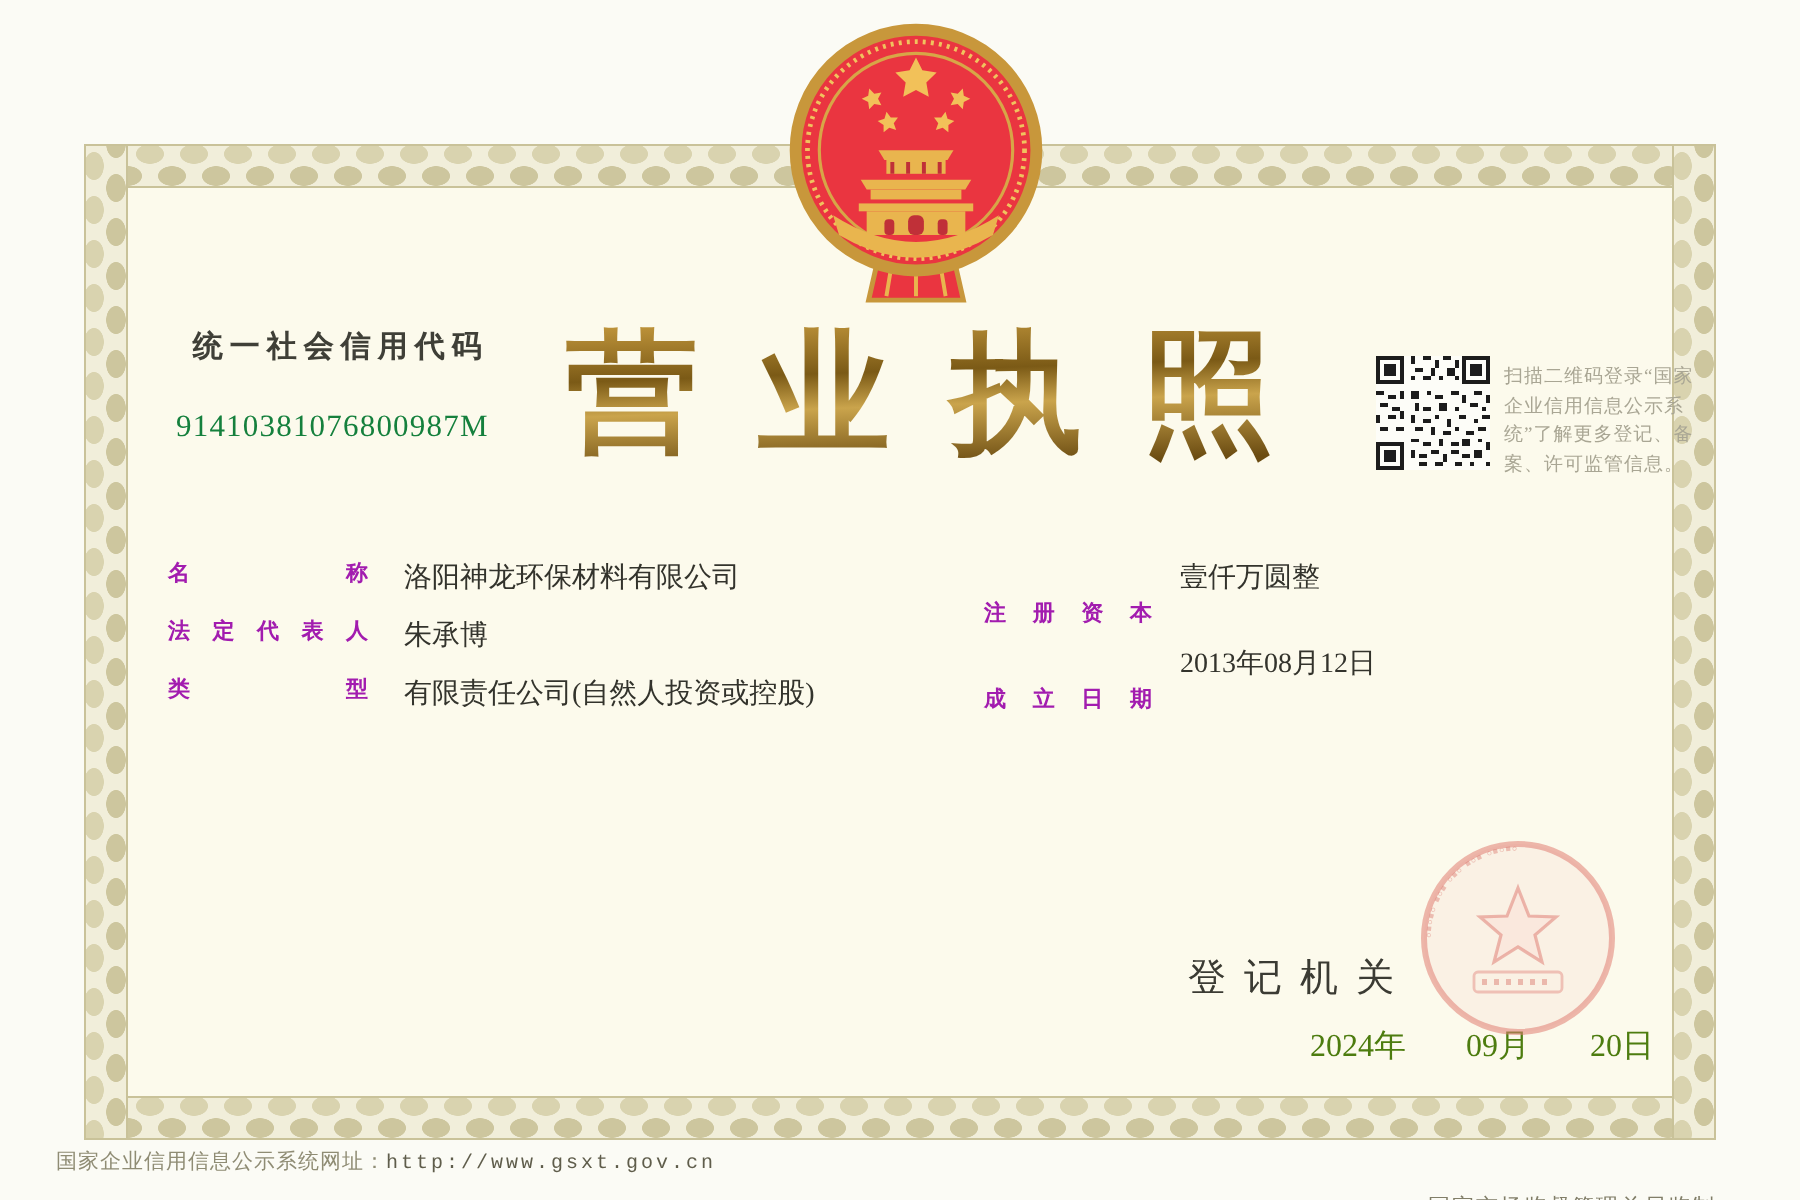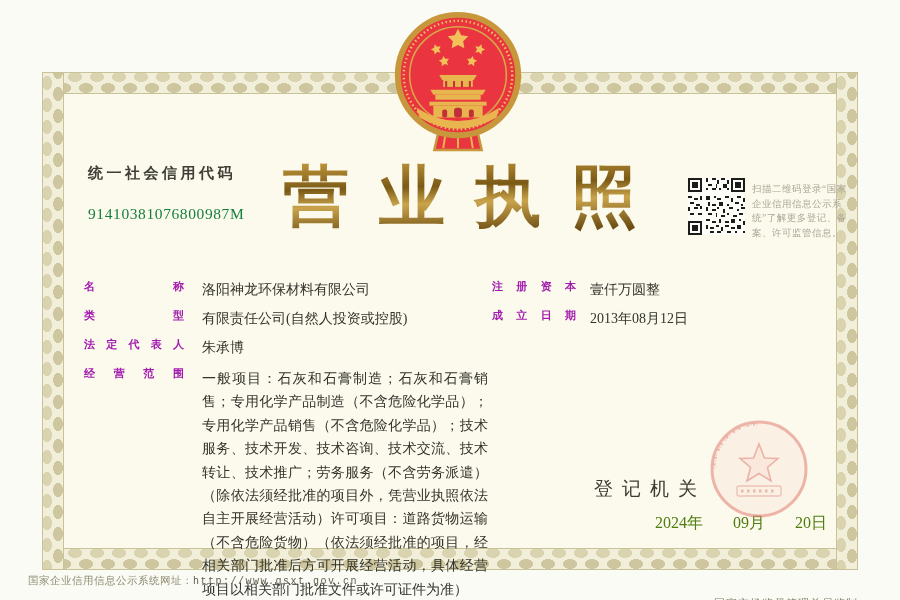--- a/index.html
+++ b/index.html
@@ -29,21 +29,21 @@
   .band-bottom{left:42px;top:548px;width:816px;height:22px;}
   .band-left{left:42px;top:72px;width:22px;height:498px;}
   .band-right{left:836px;top:72px;width:22px;height:498px;}
   .cert-inner{position:absolute;left:64px;top:94px;width:772px;height:454px;background:#fcfaec;}
 
   
   .emblem{position:absolute;left:383px;top:6px;width:150px;height:148px;z-index:5;}
 
   
   .credit{position:absolute;left:88px;top:164px;z-index:2;}
-  .credit-label{font-family:"Liberation Sans","DejaVu Sans",sans-serif;font-weight:bold;font-size:15px;letter-spacing:3.5px;color:#3f3f37;}
+  .credit-label{font-family:"Liberation Sans","DejaVu Sans",sans-serif;font-weight:bold;font-size:15px;letter-spacing:3.5px;color:#3f3f37;text-align:right;}
   .credit-value{margin-top:22px;font-size:15.5px;letter-spacing:0.6px;color:#15803d;}
   .license-title{
     position:absolute;left:283px;top:152px;z-index:2;
     font-size:66px;font-weight:bold;letter-spacing:30px;white-space:nowrap;
     background:linear-gradient(178deg,#c79b3f 8%,#7b5a16 38%,#caa44c 55%,#6b4c12 85%);
     -webkit-background-clip:text;background-clip:text;color:transparent;
     text-shadow:0 0 0 rgba(0,0,0,0);
   }
   .qr{position:absolute;left:688px;top:178px;width:57px;height:57px;z-index:2;}
   .qr-caption{
@@ -54,21 +54,21 @@
   
   .left-col{position:absolute;left:84px;top:279px;width:404px;z-index:2;}
   .right-col{position:absolute;left:492px;top:279px;width:356px;z-index:2;}
   .row{display:flex;align-items:flex-start;margin-bottom:8px;}
   .flabel{
     font-family:Liberation Serif, serif;
     flex:0 0 100px;margin-right:18px;
     font-weight:bold;font-size:11px;color:#a21caf;
     text-align:justify;text-align-last:justify;
   }
-  .right-col .flabel{flex:0 0 84px;margin-right:14px;}
+  .right-col .flabel{flex:0 0 84px;margin-right:14px;margin-top:20px;}
   .fvalue{font-size:14px;color:#33332c;line-height:20px;padding-top:1px;}
   .scope-value{width:326px;font-size:14px;line-height:23.4px;text-align:justify;}
   .addr-value{width:236px;line-height:21px;}
 
   
   .reg-label{
     position:absolute;left:594px;top:476px;z-index:2;
     font-family:"Liberation Sans","DejaVu Sans",sans-serif;
     font-size:19px;letter-spacing:9px;color:#3b3b33;white-space:nowrap;
   }
@@ -160,30 +160,26 @@
   </svg>
 </div>
 <div class="qr-caption">扫描二维码登录“国家企业信用信息公示系统”了解更多登记、备案、许可监管信息。</div>
 
 <div class="left-col">
   <div class="row">
     <div class="flabel">名称</div>
     <div class="fvalue">洛阳神龙环保材料有限公司</div>
   </div>
   <div class="row">
+    <div class="flabel">法定代表人</div>
+    <div class="fvalue">朱承博</div>
+  </div>
+  <div class="row">
     <div class="flabel">类型</div>
     <div class="fvalue">有限责任公司(自然人投资或控股)</div>
-  </div>
-  <div class="row">
-    <div class="flabel">法定代表人</div>
-    <div class="fvalue">朱承博</div>
-  </div>
-  <div class="row">
-    <div class="flabel">经营范围</div>
-    <div class="fvalue scope-value">一般项目：石灰和石膏制造；石灰和石膏销售；专用化学产品制造（不含危险化学品）；专用化学产品销售（不含危险化学品）；技术服务、技术开发、技术咨询、技术交流、技术转让、技术推广；劳务服务（不含劳务派遣）（除依法须经批准的项目外，凭营业执照依法自主开展经营活动）许可项目：道路货物运输（不含危险货物）（依法须经批准的项目，经相关部门批准后方可开展经营活动，具体经营项目以相关部门批准文件或许可证件为准）</div>
   </div>
 </div>
 
 <div class="right-col">
   <div class="row">
     <div class="flabel">注册资本</div>
     <div class="fvalue">壹仟万圆整</div>
   </div>
   <div class="row">
     <div class="flabel">成立日期</div>

